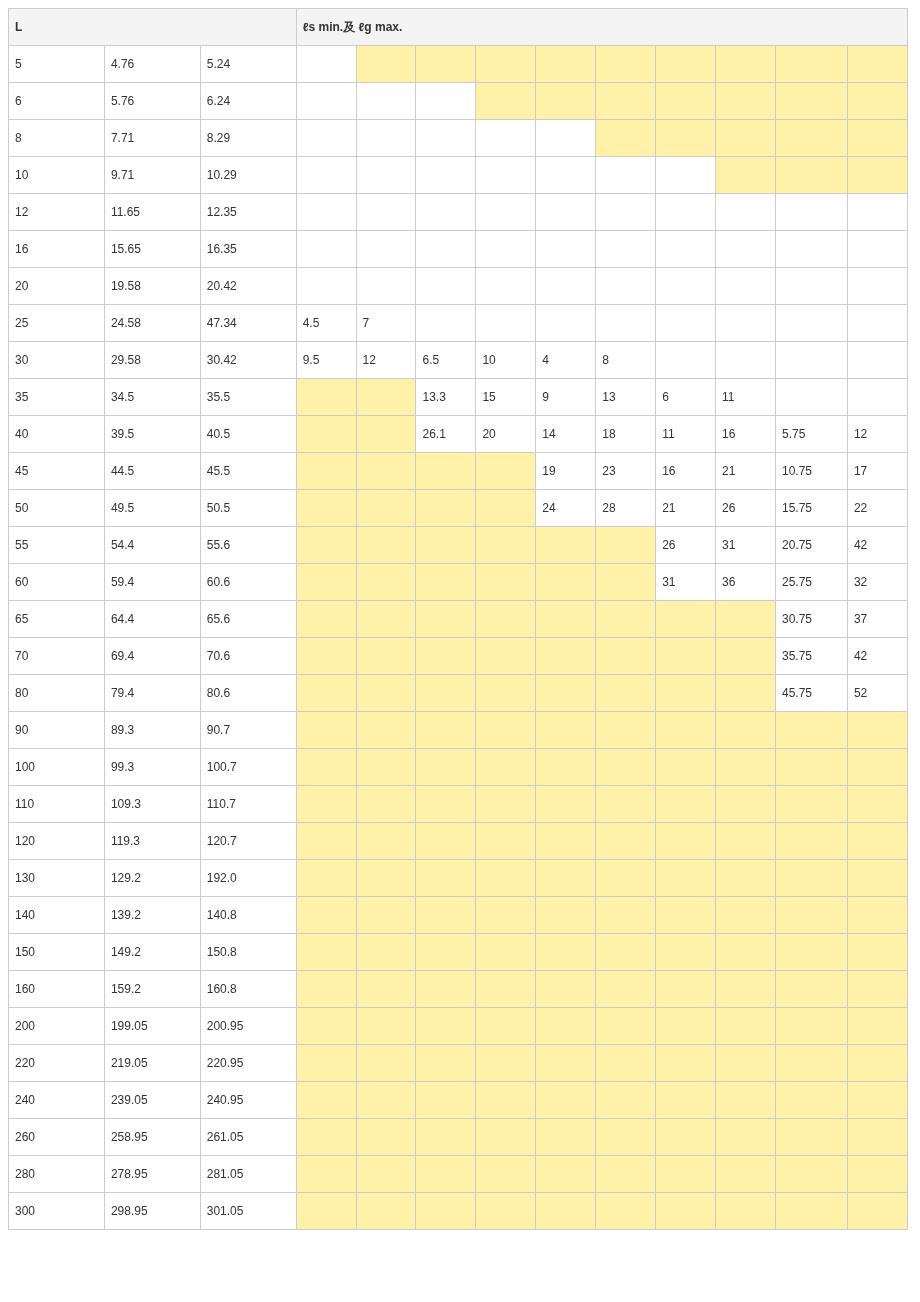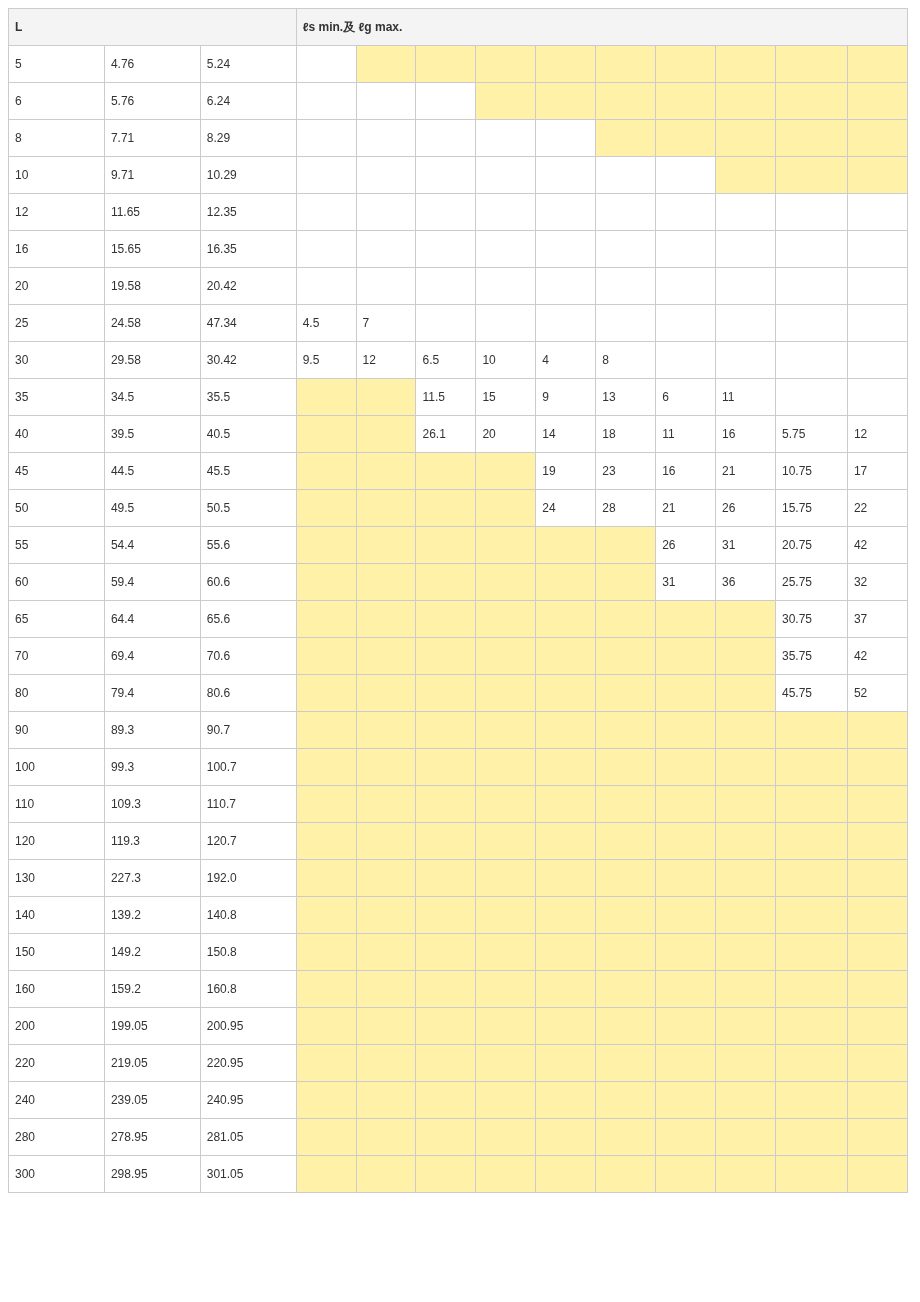--- a/index.html
+++ b/index.html
@@ -205,21 +205,21 @@
         <td></td>
         <td></td>
         <td></td>
       </tr>
       <tr>
         <td>35</td>
         <td>34.5</td>
         <td>35.5</td>
         <td class="hl"></td>
         <td class="hl"></td>
-        <td>11.5</td>
+        <td>13.3</td>
         <td>15</td>
         <td>9</td>
         <td>13</td>
         <td>6</td>
         <td>11</td>
         <td></td>
         <td></td>
       </tr>
       <tr>
         <td>40</td>
@@ -396,21 +396,21 @@
         <td class="hl"></td>
         <td class="hl"></td>
         <td class="hl"></td>
         <td class="hl"></td>
         <td class="hl"></td>
         <td class="hl"></td>
         <td class="hl"></td>
       </tr>
       <tr>
         <td>130</td>
-        <td>227.3</td>
+        <td>129.2</td>
         <td>192.0</td>
         <td class="hl"></td>
         <td class="hl"></td>
         <td class="hl"></td>
         <td class="hl"></td>
         <td class="hl"></td>
         <td class="hl"></td>
         <td class="hl"></td>
         <td class="hl"></td>
         <td class="hl"></td>
@@ -488,20 +488,35 @@
         <td class="hl"></td>
         <td class="hl"></td>
         <td class="hl"></td>
         <td class="hl"></td>
         <td class="hl"></td>
       </tr>
       <tr>
         <td>240</td>
         <td>239.05</td>
         <td>240.95</td>
+        <td class="hl"></td>
+        <td class="hl"></td>
+        <td class="hl"></td>
+        <td class="hl"></td>
+        <td class="hl"></td>
+        <td class="hl"></td>
+        <td class="hl"></td>
+        <td class="hl"></td>
+        <td class="hl"></td>
+        <td class="hl"></td>
+      </tr>
+      <tr>
+        <td>260</td>
+        <td>258.95</td>
+        <td>261.05</td>
         <td class="hl"></td>
         <td class="hl"></td>
         <td class="hl"></td>
         <td class="hl"></td>
         <td class="hl"></td>
         <td class="hl"></td>
         <td class="hl"></td>
         <td class="hl"></td>
         <td class="hl"></td>
         <td class="hl"></td>

